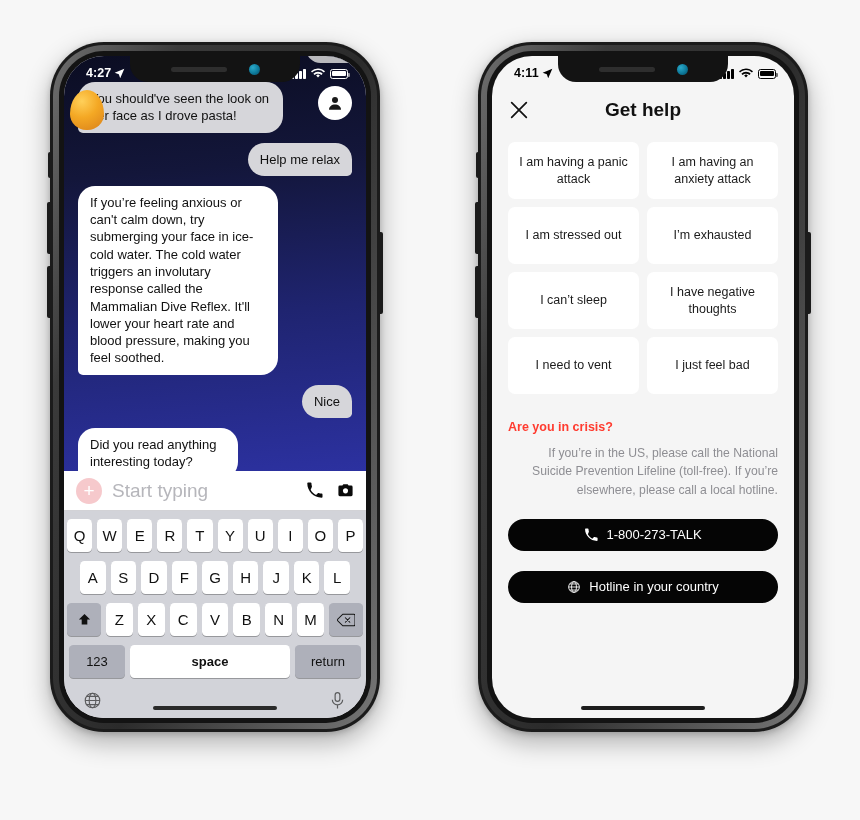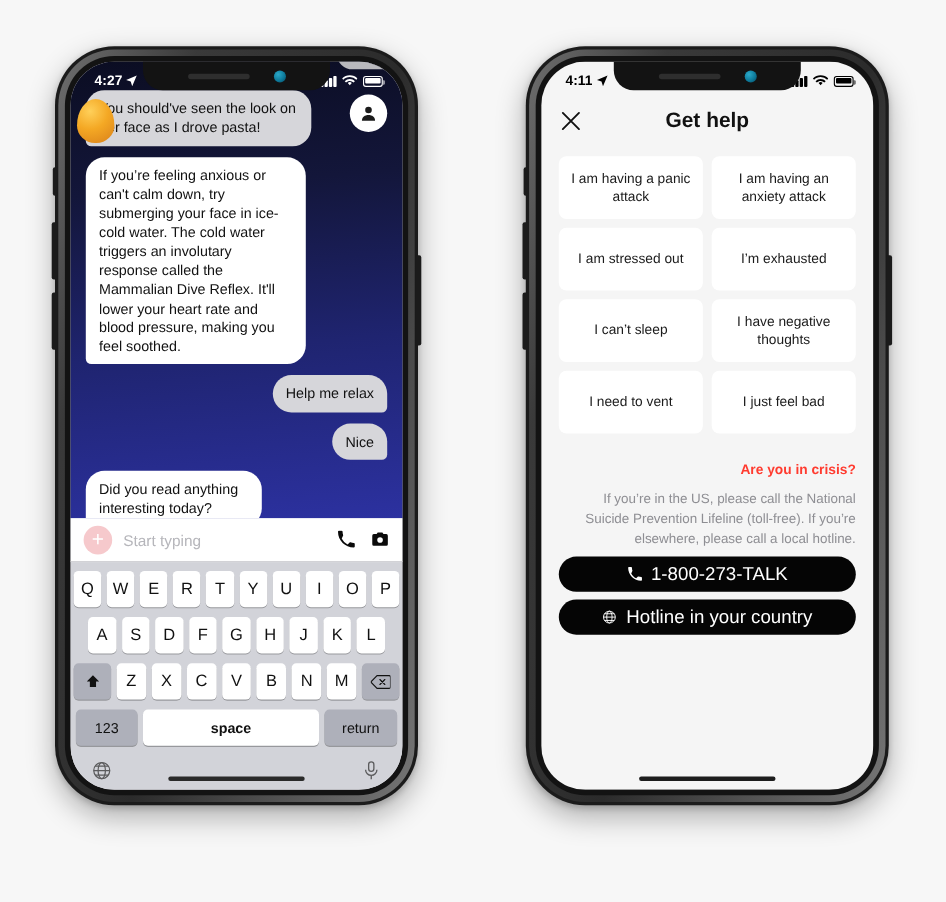--- a/index.html
+++ b/index.html
@@ -133,21 +133,21 @@
     flex: 0 0 40px; background: #fff;
     display: flex; align-items: center; gap: 10px;
     padding: 0 12px; border-bottom: 1px solid #d2d2d6;
   }
   .plus-btn {
     width: 26px; height: 26px; border-radius: 50%;
     background: #f6c9cc; color: #fff;
     display: flex; align-items: center; justify-content: center;
     font-size: 19px; line-height: 1; flex: 0 0 auto;
   }
-  .typing-ph { flex: 1; color: #b6b6bb; font-size: 14px; }
+  .typing-ph { flex: 1; color: #b6b6bb; font-size: 19px; }
   .ib-icons { display: flex; align-items: center; gap: 14px; }
   .ib-icons svg { width: 17px; height: 17px; }
 
   
   .keyboard { flex: 1; background: #d2d3d9; padding: 8px 3px 0; display: flex; flex-direction: column; }
   .krow { display: flex; justify-content: center; gap: 5px; margin-bottom: 9px; }
   .key {
     background: #fff; border-radius: 4.5px; height: 33px;
     min-width: 25px; flex: 1;
     display: flex; align-items: center; justify-content: center;
@@ -176,28 +176,28 @@
     position: absolute; left: 0; right: 0; text-align: center;
     font-size: 19px; font-weight: bold; color: #111;
   }
   .card-grid { display: grid; grid-template-columns: 1fr 1fr; gap: 8px; margin-top: 12px; }
   .help-card {
     background: #fff; border-radius: 7px; height: 57px;
     display: flex; align-items: center; justify-content: center; text-align: center;
     font-size: 12.5px; color: #1b1b1b; line-height: 1.3; padding: 4px 8px;
   }
   .crisis-title {
-    text-align: right; color: #ff3b2f; font-size: 12.5px; font-weight: bold; margin-top: 26px;
+    text-align: left; color: #ff3b2f; font-size: 12.5px; font-weight: bold; margin-top: 26px;
   }
   .crisis-text {
     text-align: right; color: #8e8e93; font-size: 12.2px; line-height: 1.5; margin-top: 10px;
   }
   .pill {
-    margin-top: 7px; height: 32px; border-radius: 16px; background: #050505;
-    color: #fff; font-size: 17px;
+    margin-top: 20px; height: 32px; border-radius: 16px; background: #050505;
+    color: #fff; font-size: 13px;
     display: flex; align-items: center; justify-content: center; gap: 8px;
   }
   .pill:first-of-type { margin-top: 20px; }
   .pill svg { width: 14px; height: 14px; }
 </style>
 </head>
 <body>
 
 <div class="stage">
 
@@ -245,26 +245,26 @@
               <path d="M4 21c0-4.4 3.6-7 8-7s8 2.6 8 7z" fill="#1b1b1b"></path>
             </svg>
           </div>
           <div class="bubble-tail-top">me relax</div>
 
           <div class="row">
             <div class="bubble in" style="max-width:205px">You should've seen the look on her face as I drove pasta!</div>
           </div>
           <div class="egg"></div>
 
+          <div class="row right">
+            <div class="bubble out">Help me relax</div>
+          </div>
+
           <div class="row">
             <div class="bubble in white" style="max-width:200px">If you’re feeling anxious or can't calm down, try submerging your face in ice-cold water. The cold water triggers an involutary response called the Mammalian Dive Reflex. It'll lower your heart rate and blood pressure, making you feel soothed.</div>
-          </div>
-
-          <div class="row right">
-            <div class="bubble out">Help me relax</div>
           </div>
 
           <div class="row right">
             <div class="bubble out">Nice</div>
           </div>
 
           <div class="row">
             <div class="bubble in white" style="max-width:160px">Did you read anything interesting today?</div>
           </div>
 

